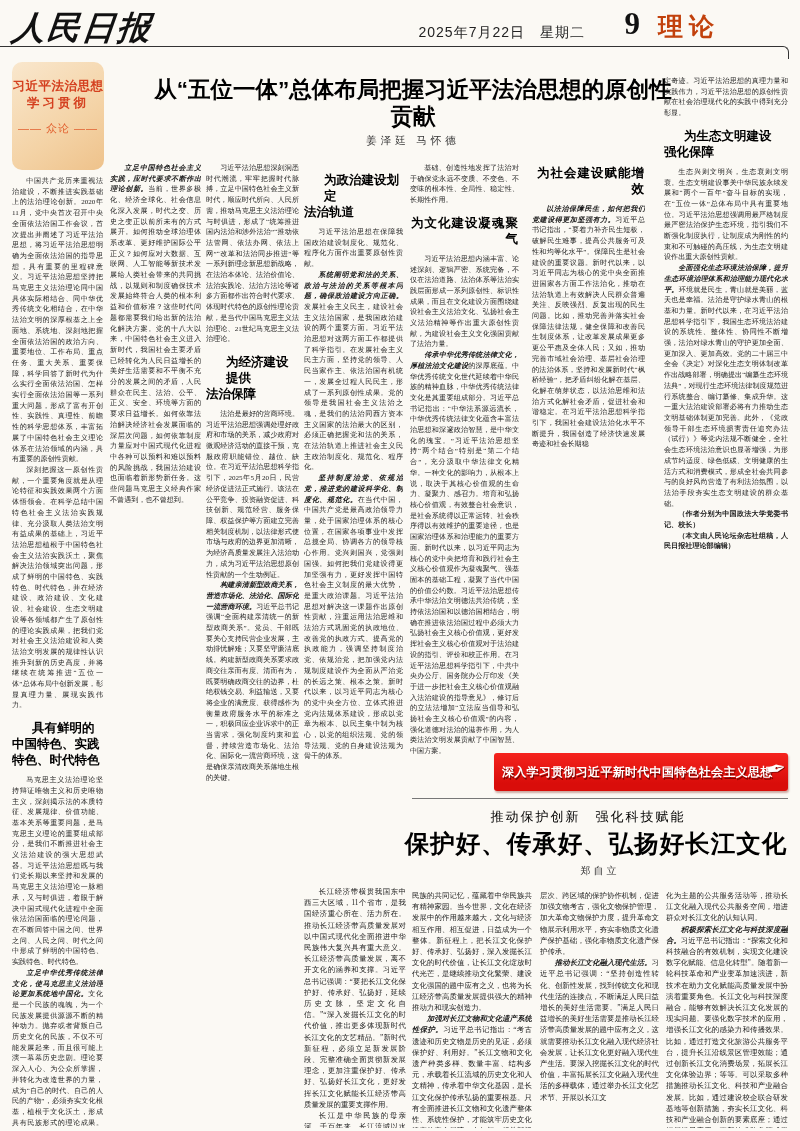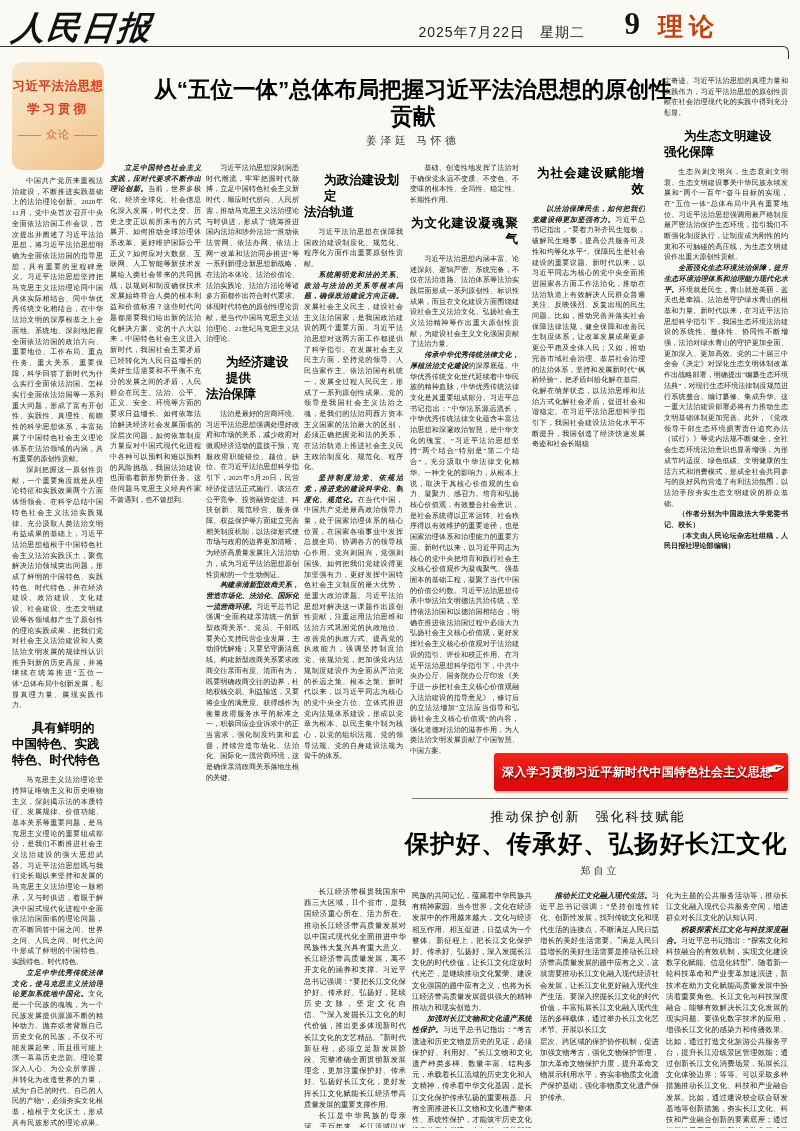--- a/index.html
+++ b/index.html
@@ -15,21 +15,21 @@
   #section-name{position:absolute;right:80px;top:10px;font-size:25px;font-weight:bold;
                 letter-spacing:6px;color:#c2410c;font-family:"Liberation Sans",sans-serif;}
   #head-rule{position:absolute;left:0;top:46px;width:788px;height:12px;
              border-top:1.6px solid #333;border-right:1.6px solid #333;border-bottom-right-radius:0;
              border-top-right-radius:6px;}
   
   #promo{position:absolute;left:12px;top:62px;width:92px;height:108px;border-radius:10px;
          background:linear-gradient(145deg,#f9e7cd 0%,#f4d3a6 60%,#eec28b 100%);
          text-align:center;color:#d4401f;font-family:"Liberation Sans",sans-serif;}
   #promo .l1{margin-top:16px;font-size:12.5px;font-weight:bold;letter-spacing:.5px;}
-  #promo .l2{margin-top:6px;font-size:12.5px;font-weight:bold;letter-spacing:3px;}
+  #promo .l2{margin-top:0;font-size:12.5px;font-weight:bold;letter-spacing:3px;}
   #promo .l3{margin-top:9px;font-size:11px;color:#e2602f;letter-spacing:1px;}
   
   #a1-headline{position:absolute;left:152px;top:76px;width:522px;text-align:center;
                font-family:"Liberation Sans","DejaVu Sans",sans-serif;font-weight:900;
                font-size:22.5px;line-height:1.2;letter-spacing:0px;color:#000;}
   #a1-byline{position:absolute;left:152px;top:134px;width:522px;text-align:center;
              font-size:10.5px;color:#333;letter-spacing:4px;}
   
   .col{position:absolute;overflow:hidden;text-align:justify;}
   .a1col{font-size:7.1px;line-height:10.7px;}
@@ -163,22 +163,22 @@
 
   <div id="b1" class="col a2col">
     <p>长江经济带横贯我国东中西三大区域，11个省市，是我国经济重心所在、活力所在。推动长江经济带高质量发展对以中国式现代化全面推进中华民族伟大复兴具有重大意义。长江经济带高质量发展，离不开文化的涵养和支撑。习近平总书记强调：“要把长江文化保护好、传承好、弘扬好，延续历史文脉，坚定文化自信。”“深入发掘长江文化的时代价值，推出更多体现新时代长江文化的文艺精品。”新时代新征程，必须立足新发展阶段、完整准确全面贯彻新发展理念，更加注重保护好、传承好、弘扬好长江文化，更好发挥长江文化赋能长江经济带高质量发展的重要支撑作用。</p>
     <p>长江是中华民族的母亲河。千百年来，长江流域以水为纽带，连接上下游、左右岸、干支流，形成经济社会大系统，造就了从巴山蜀水到江南水乡的千年文脉，哺育着勤劳勇敢的中华儿女，滋养了绵延流长的中华文明，是中华民族的代表性符号和中华文明的标志性象征，是涵养社会主义核心价值观的重要源泉。一部长江文化史，承载着中华</p>
   </div>
   <div id="b2" class="col a2col">
     <p style="text-indent:0;">民族的共同记忆，蕴藏着中华民族共有精神家园。当今世界，文化在经济发展中的作用越来越大，文化与经济相互作用、相互促进，日益成为一个整体。新征程上，把长江文化保护好、传承好、弘扬好，深入发掘长江文化的时代价值，让长江文化绽放时代光芒，是继续推动文化繁荣、建设文化强国的题中应有之义，也将为长江经济带高质量发展提供强大的精神推动力和现实创造力。</p>
     <p><span class="kai">加强对长江文物和文化遗产系统性保护。</span><span>习近平总书记指出：“考古遗迹和历史文物是历史的见证，必须保护好、利用好。”长江文物和文化遗产种类多样、数量丰富、结构多元，承载着长江流域的历史文化和人文精神，传承着中华文化基因，是长江文化保护传承弘扬的重要根基。只有全面推进长江文物和文化遗产整体性、系统性保护，才能筑牢历史文化遗产的安全屏障。今年初，相关部门印发《长江国家文化公园建设保护规划》，将文化遗产整体性、系统性保护作为长江国家文化公园建设的首要任务。落实这一要求，必须健全长江文物和文化遗产资源融通共享机制，建立健全多</span></p>
   </div>
   <div id="b3" class="col a2col">
+    <p style="text-indent:0;">层次、跨区域的保护协作机制，促进加强文物考古，强化文物保护管理，加大革命文物保护力度，提升革命文物展示利用水平，夯实非物质文化遗产保护基础，强化非物质文化遗产保护传承。</p>
     <p><span class="kai">推动长江文化融入现代生活。</span><span>习近平总书记强调：“坚持创造性转化、创新性发展，找到传统文化和现代生活的连接点，不断满足人民日益增长的美好生活需要。”满足人民日益增长的美好生活需要是推动长江经济带高质量发展的题中应有之义，这就需要推动长江文化融入现代经济社会发展，让长江文化更好融入现代生产生活。要深入挖掘长江文化的时代价值，丰富拓展长江文化融入现代生活的多样载体，通过举办长江文化艺术节、开展以长江文</span></p>
-    <p style="text-indent:0;">层次、跨区域的保护协作机制，促进加强文物考古，强化文物保护管理，加大革命文物保护力度，提升革命文物展示利用水平，夯实非物质文化遗产保护基础，强化非物质文化遗产保护传承。</p>
   </div>
   <div id="b4" class="col a2col">
     <p style="text-indent:0;">化为主题的公共服务活动等，推动长江文化融入现代公共服务空间，增进群众对长江文化的认知认同。</p>
     <p><span class="kai">积极探索长江文化与科技深度融合。</span><span>习近平总书记指出：“探索文化和科技融合的有效机制，实现文化建设数字化赋能、信息化转型”。随着新一轮科技革命和产业变革加速演进，新技术在助力文化赋能高质量发展中扮演着重要角色。长江文化与科技深度融合，能够有效解决长江文化发展的现实问题。要强化数字技术的应用，增强长江文化的感染力和传播效果。比如，通过打造文化旅游公共服务平台，提升长江沿线景区管理效能；通过创新长江文化消费场景，拓展长江文化体验边界；等等。可以采取多种措施推动长江文化、科技和产业融合发展。比如，通过建设校企联合研发基地等创新措施，夯实长江文化、科技和产业融合创新的要素底座；通过拓展场景应用、更新技术装备等成果转化机制，打通“从实验室到市场”堵点；等等。</span></p>
 
   </div>
 
 </div>
 
 </body></html>

